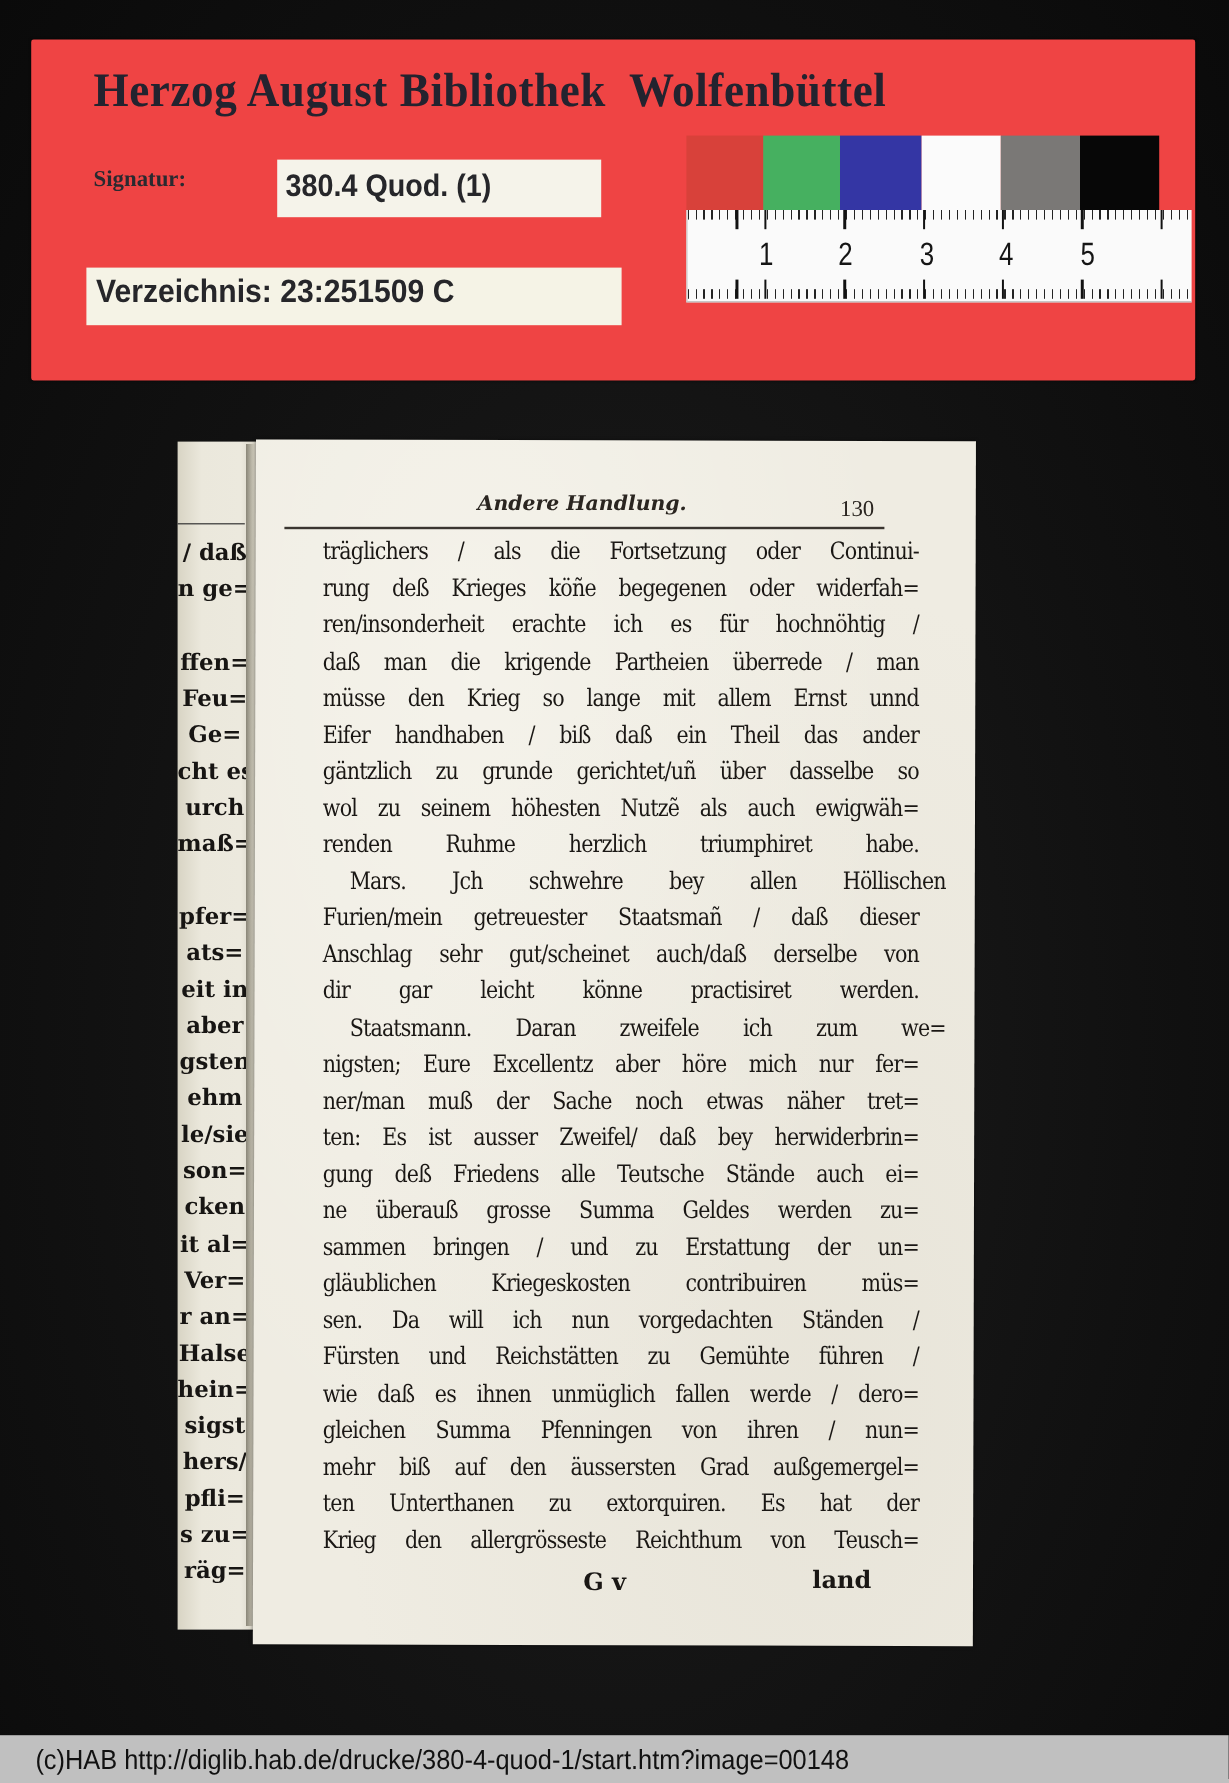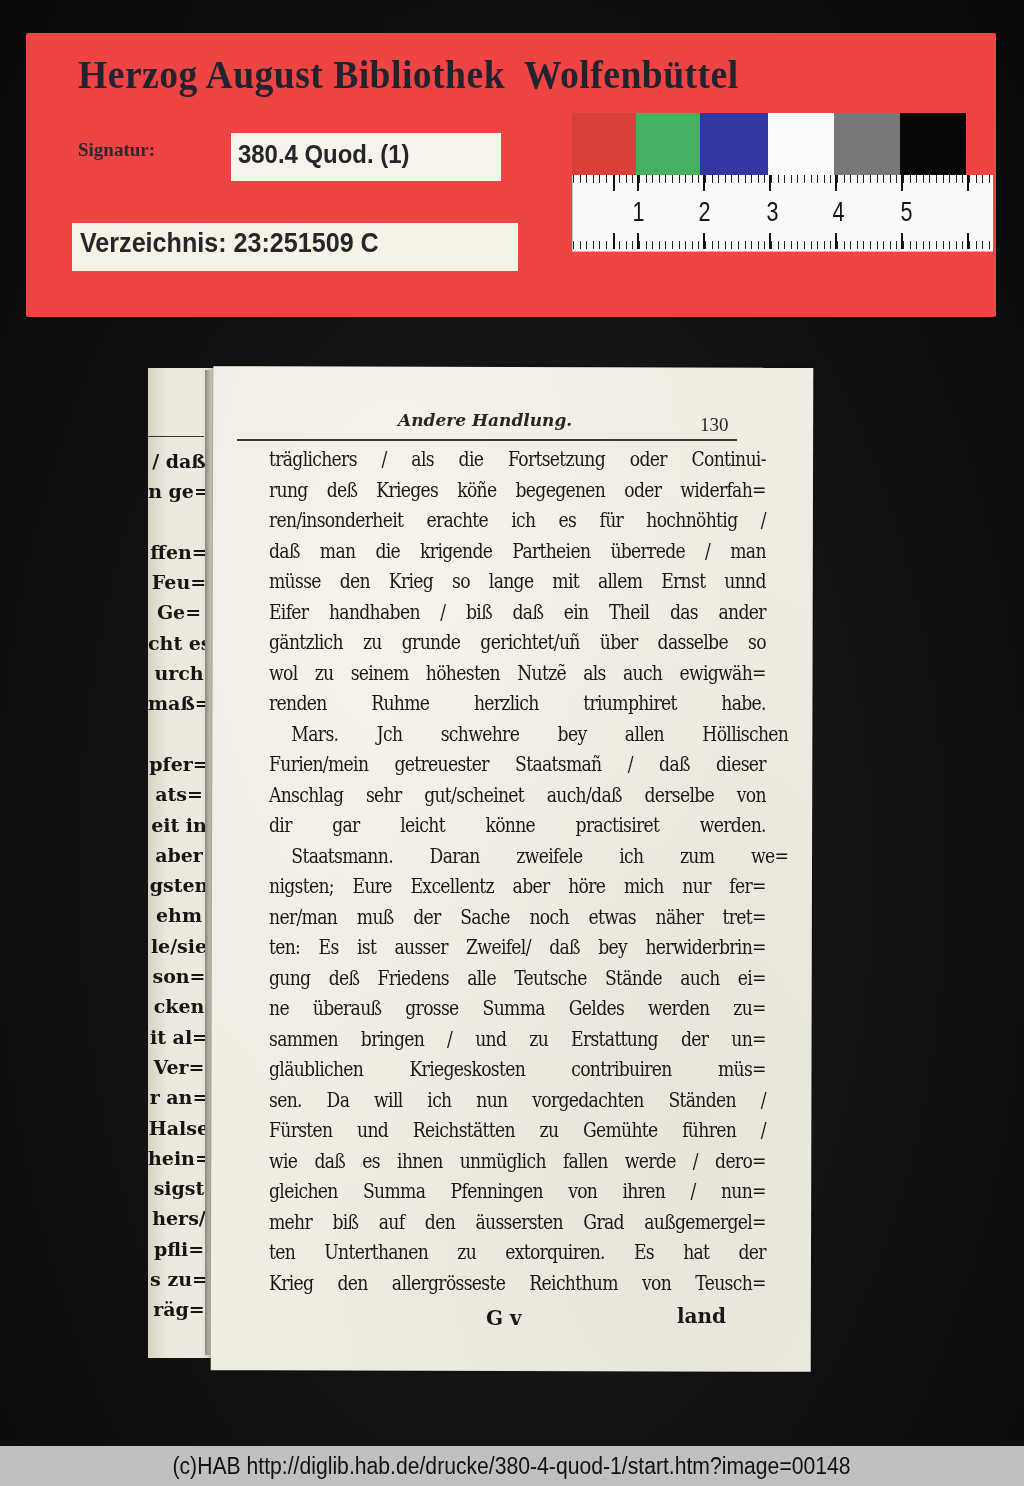--- a/index.html
+++ b/index.html
@@ -130,21 +130,21 @@
   .catchwords {
     position:absolute; top:1290px; left:238px; width:498px; height:30px;
     font-family:"DejaVu Serif", serif; font-weight:bold; font-size:20px; color:#1a1714;
   }
   .signature-mark { position:absolute; left:248px; top:16px; }
   .catchword { position:absolute; right:10px; top:0;margin-top:14px; }
 
   
   .footer {
     position:absolute; left:0; top:1446px; width:1024px; height:40px;
-    background:#c0c0c0; display:flex; align-items:center; justify-content:center;
+    background:#c0c0c0; display:flex; align-items:center; justify-content:flex-start;
   }
   .footer-text {
     font-family:"Liberation Sans", sans-serif; font-size:23px; color:#111;
     transform:scaleX(0.92);
   }
 </style>
 </head>
 <body>
 
 <div class="bg-noise"></div>

